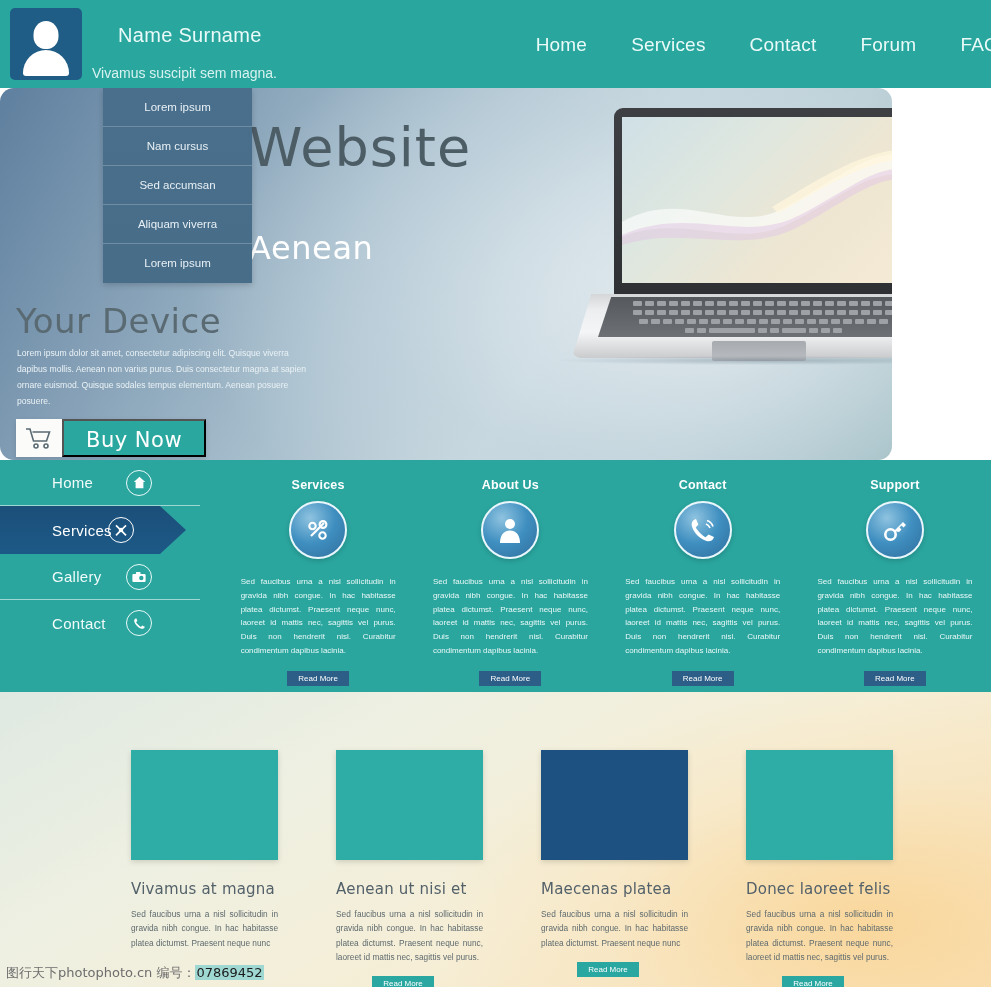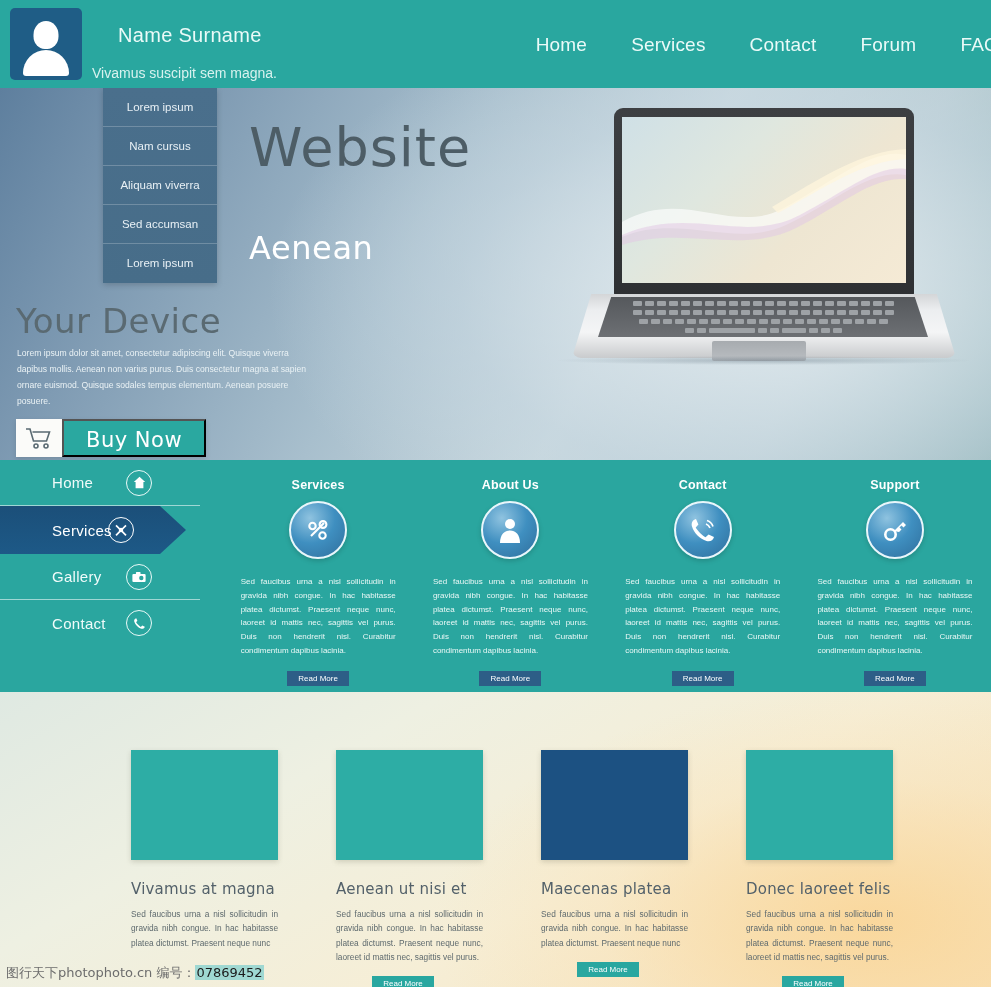--- a/index.html
+++ b/index.html
@@ -45,44 +45,45 @@
     display: flex; align-items: center;
   }
   .topnav a {
     color: #eafaf8; font-size: 19px; text-decoration: none;
     margin: 0 22px; letter-spacing: .2px;
   }
   .topnav a:last-child { margin-right: -8px; }
 
   
   .dropdown {
-    position: absolute; left: 103px; top: 88px; width: 114px;
+    position: absolute; left: 103px; top: 88px; width: 149px;
     background: linear-gradient(180deg,#4a6f8c 0%,#476d89 100%);
     z-index: 18;
     box-shadow: 0 2px 6px rgba(0,0,0,.18);
   }
   .dropdown:before {
     content: ""; position: absolute; top: -8px; left: 62px;
     border-left: 9px solid transparent; border-right: 9px solid transparent;
     border-bottom: 8px solid #4a6f8c;
   }
   .dd-item {
     height: 39px; line-height: 39px; text-align: center;
     color: #e8f0f5; font-size: 11.5px;
     border-bottom: 1px solid rgba(255,255,255,.22);
   }
   .dd-item:last-child { border-bottom: none; }
 
   
   .hero {
-    position: absolute; left: 0; top: 88px; width: 991px; height: 372px;
+    position: absolute; left: 0; top: 88px; width: 892px; height: 372px;
     background:
       radial-gradient(ellipse 700px 420px at 78% 55%, rgba(228,236,240,.95) 0%, rgba(200,216,226,.55) 45%, rgba(150,175,195,0) 72%),
       linear-gradient(118deg, #5e7f9e 0%, #7f9bb3 18%, #a8bfcd 42%, #c7d7dd 62%, #b9cdd3 80%, #8fb3b5 100%);
     overflow: hidden;
+    border-radius: 14px;
   }
   .hero-title {
     position: absolute; left: 249px; top: 28px;
     font-size: 54px; color: #4d5d66; font-weight: 400; letter-spacing: 1px;
     font-family: "DejaVu Sans", sans-serif;
   }
   .hero-sub1 {
     position: absolute; left: 249px; top: 95px;
     font-size: 32px; color: #ffffff; font-weight: 400; letter-spacing: .6px;
     font-family: "DejaVu Sans", sans-serif;
@@ -257,22 +258,22 @@
       <a href="#">Services</a>
       <a href="#">Contact</a>
       <a href="#">Forum</a>
       <a href="#">FAQ</a>
     </nav>
   </div>
 
   <div class="dropdown">
     <div class="dd-item">Lorem ipsum</div>
     <div class="dd-item">Nam cursus</div>
+    <div class="dd-item">Sed accumsan</div>
     <div class="dd-item">Aliquam viverra</div>
-    <div class="dd-item">Sed accumsan</div>
     <div class="dd-item">Lorem ipsum</div>
   </div>
 
   <section class="hero">
     <div class="hero-title">Website</div>
     <div class="hero-sub2">Aenean</div>
 
     <div class="device-title">Your Device</div>
     <p class="device-text">Lorem ipsum dolor sit amet, consectetur adipiscing elit. Quisque viverra dapibus mollis. Aenean non varius purus. Duis consectetur magna at sapien ornare euismod. Quisque sodales tempus elementum. Aenean posuere posuere.</p>
 

